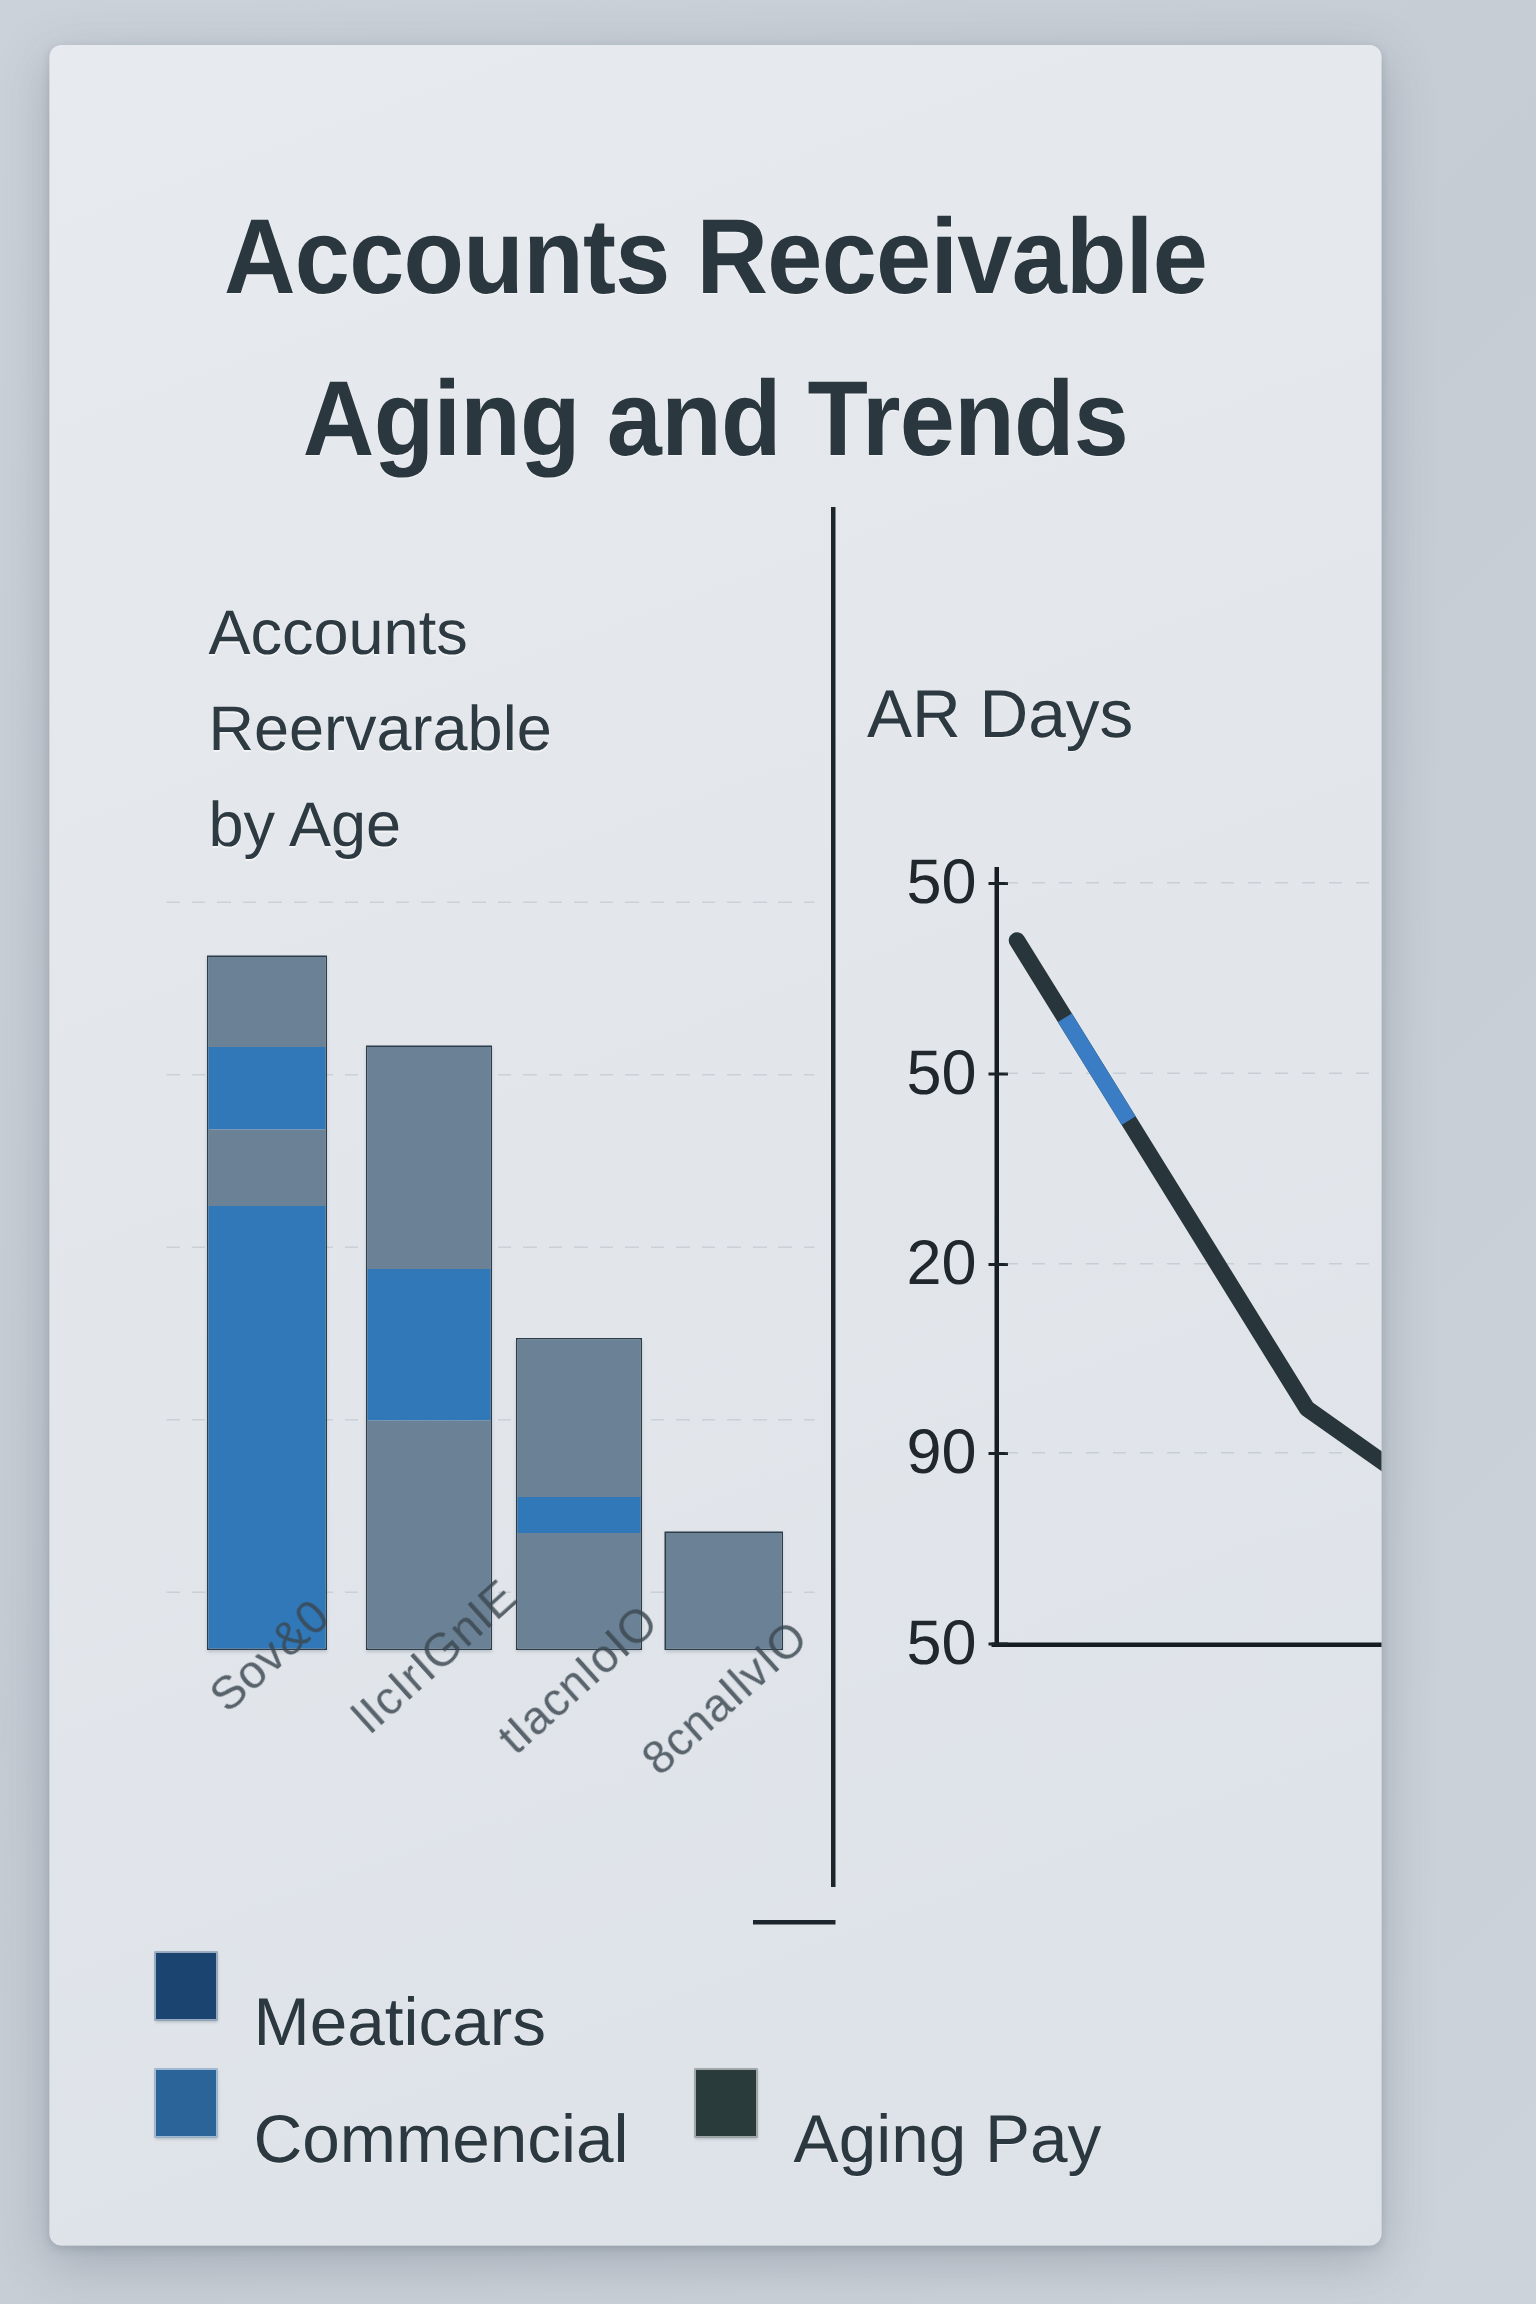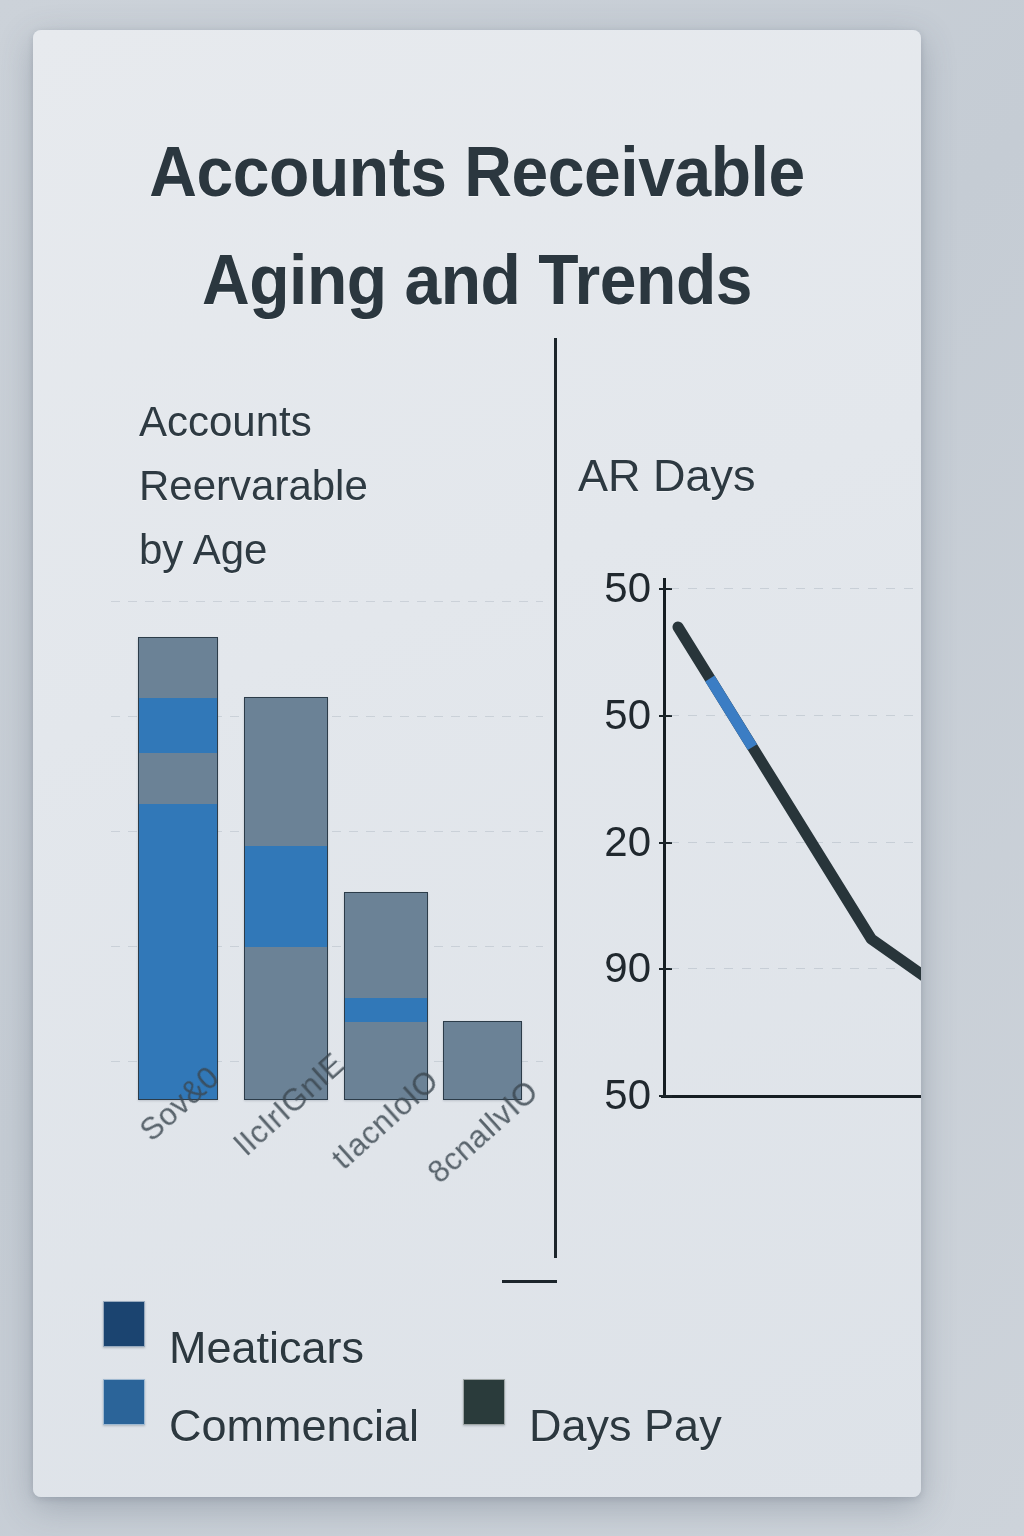--- a/index.html
+++ b/index.html
@@ -327,19 +327,19 @@
         </div>
       </div>
       <div class="legend-row">
         <div class="legend-item">
           <span class="swatch" id="sw1" style="background: rgb(43, 100, 153);"></span>
           <span class="legend-label">Commencial</span>
         </div>
         <span class="legend-gap"></span>
         <div class="legend-item">
           <span class="swatch" id="sw2" style="background: rgb(42, 59, 59);"></span>
-          <span class="legend-label">Days Pay</span>
+          <span class="legend-label">Aging Pay</span>
         </div>
       </div>
     </div>
 
   </div>
 </div>
 
 </body></html>

